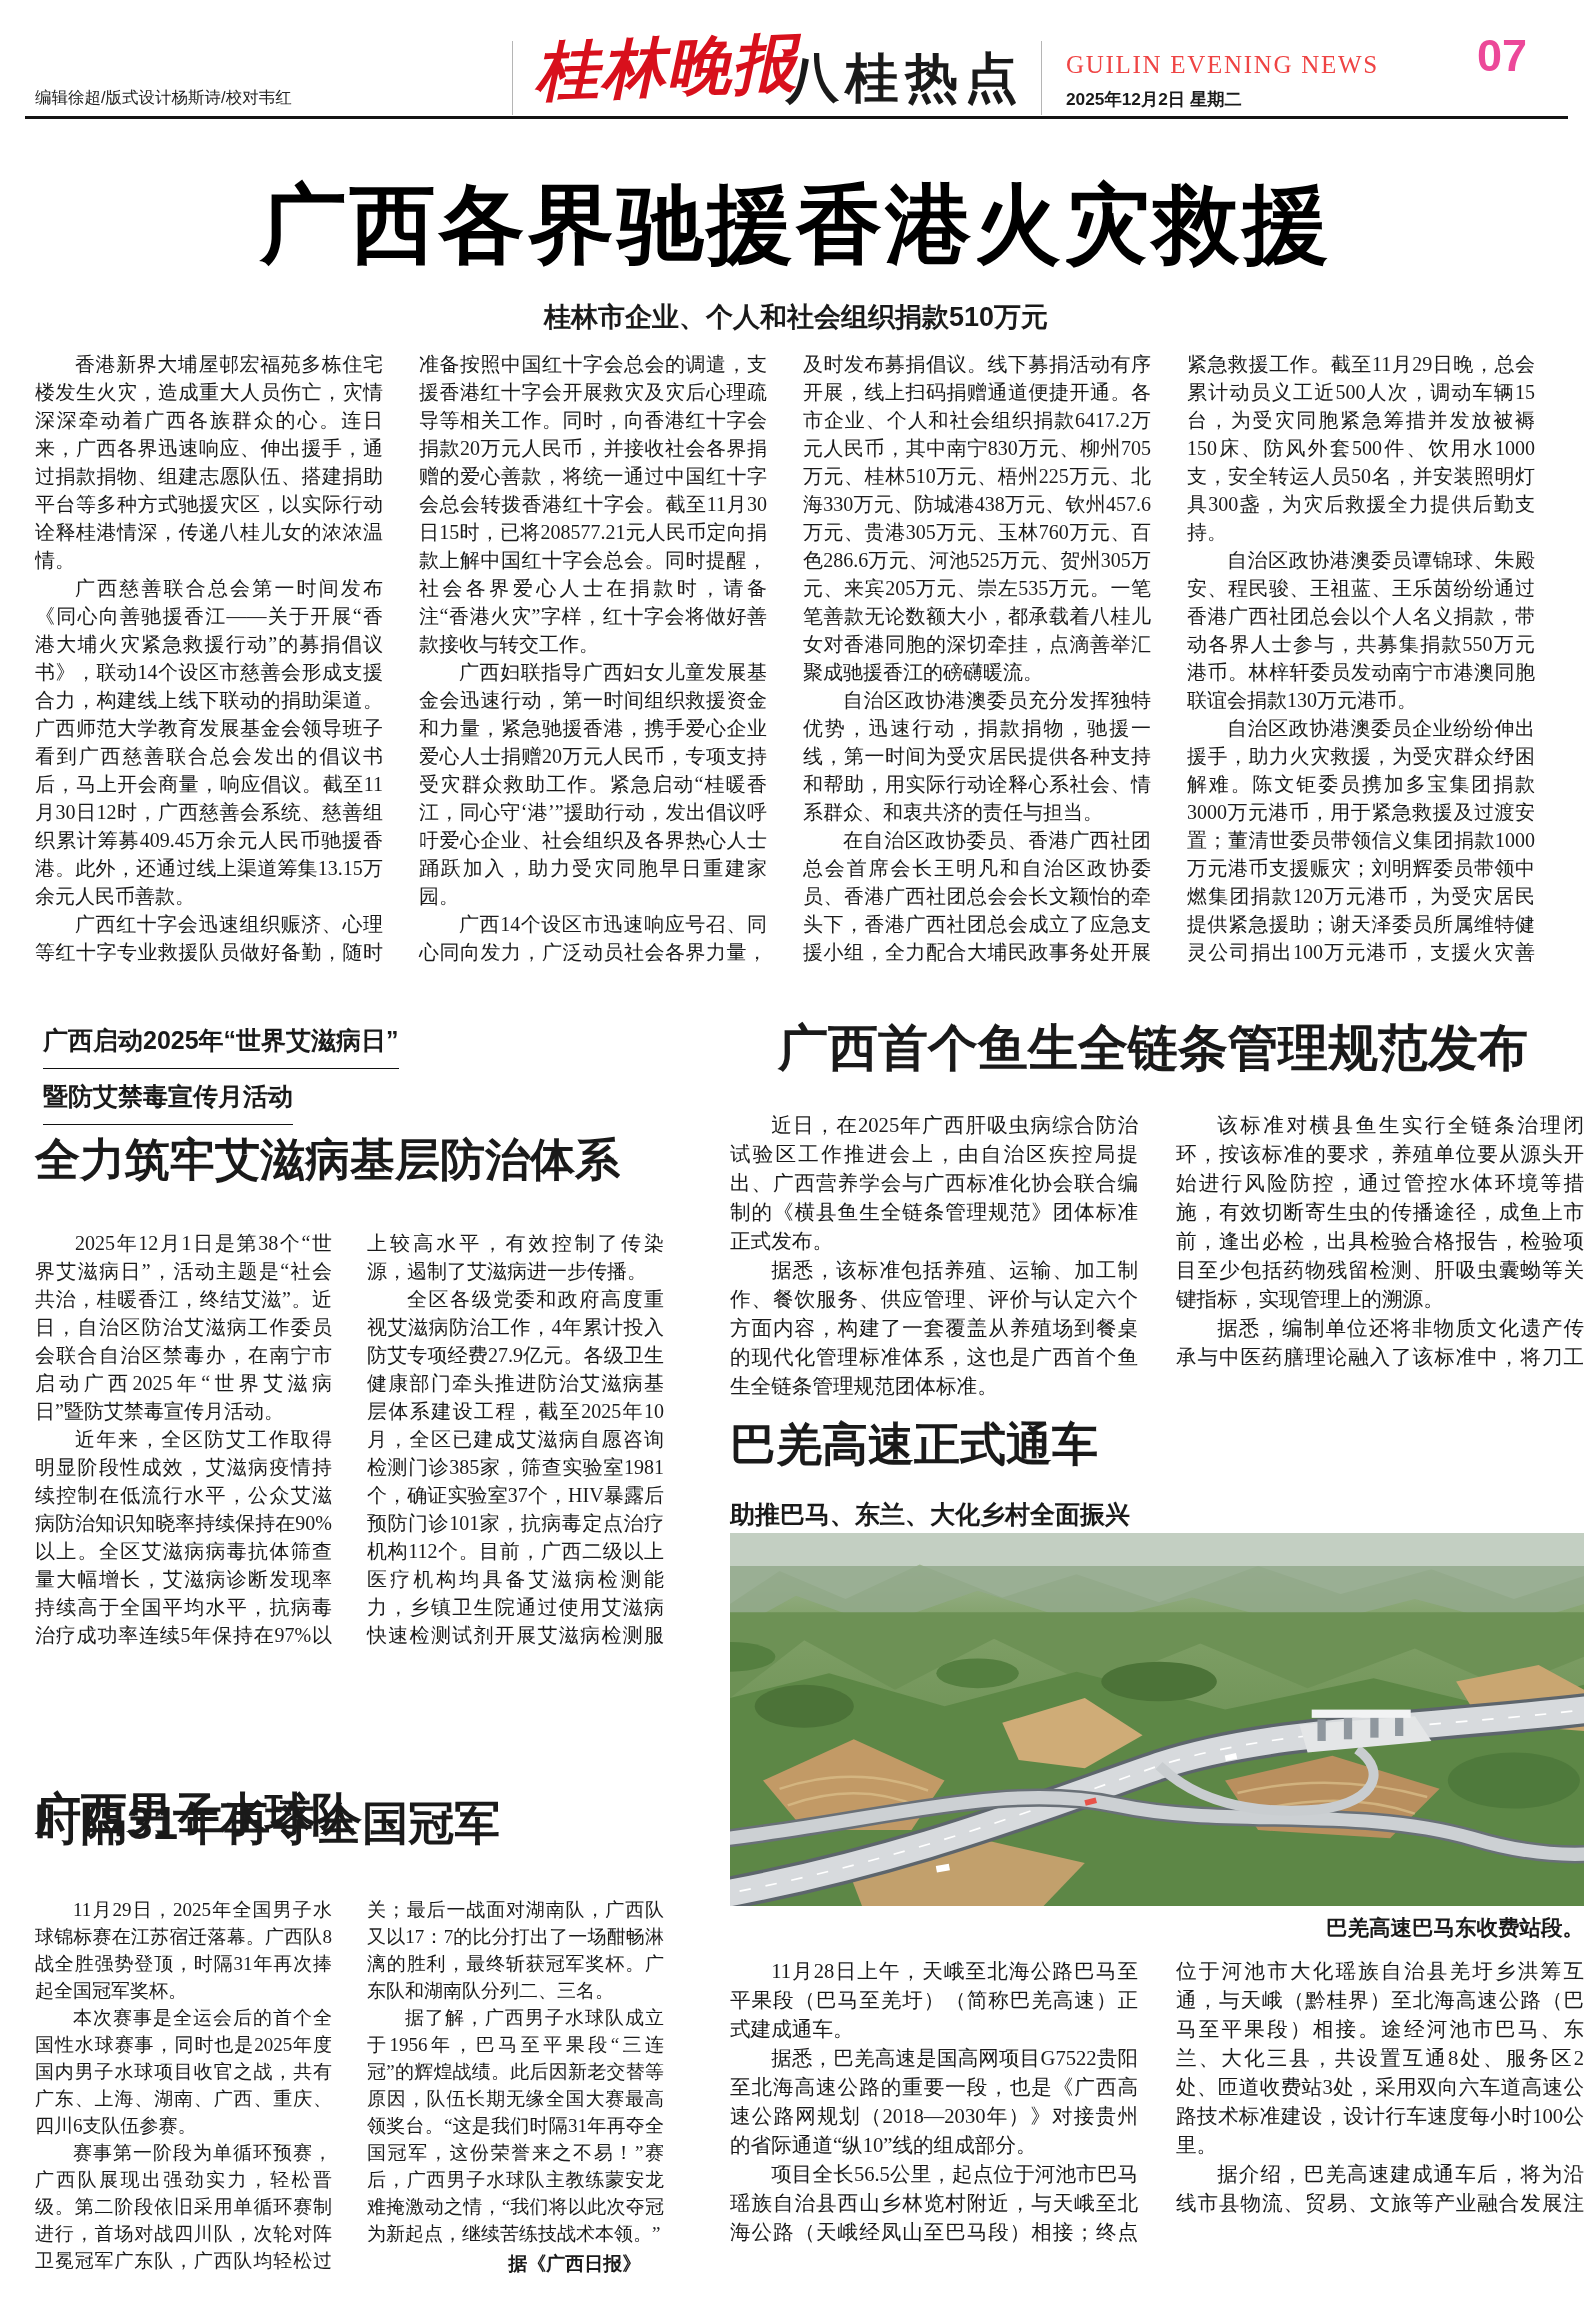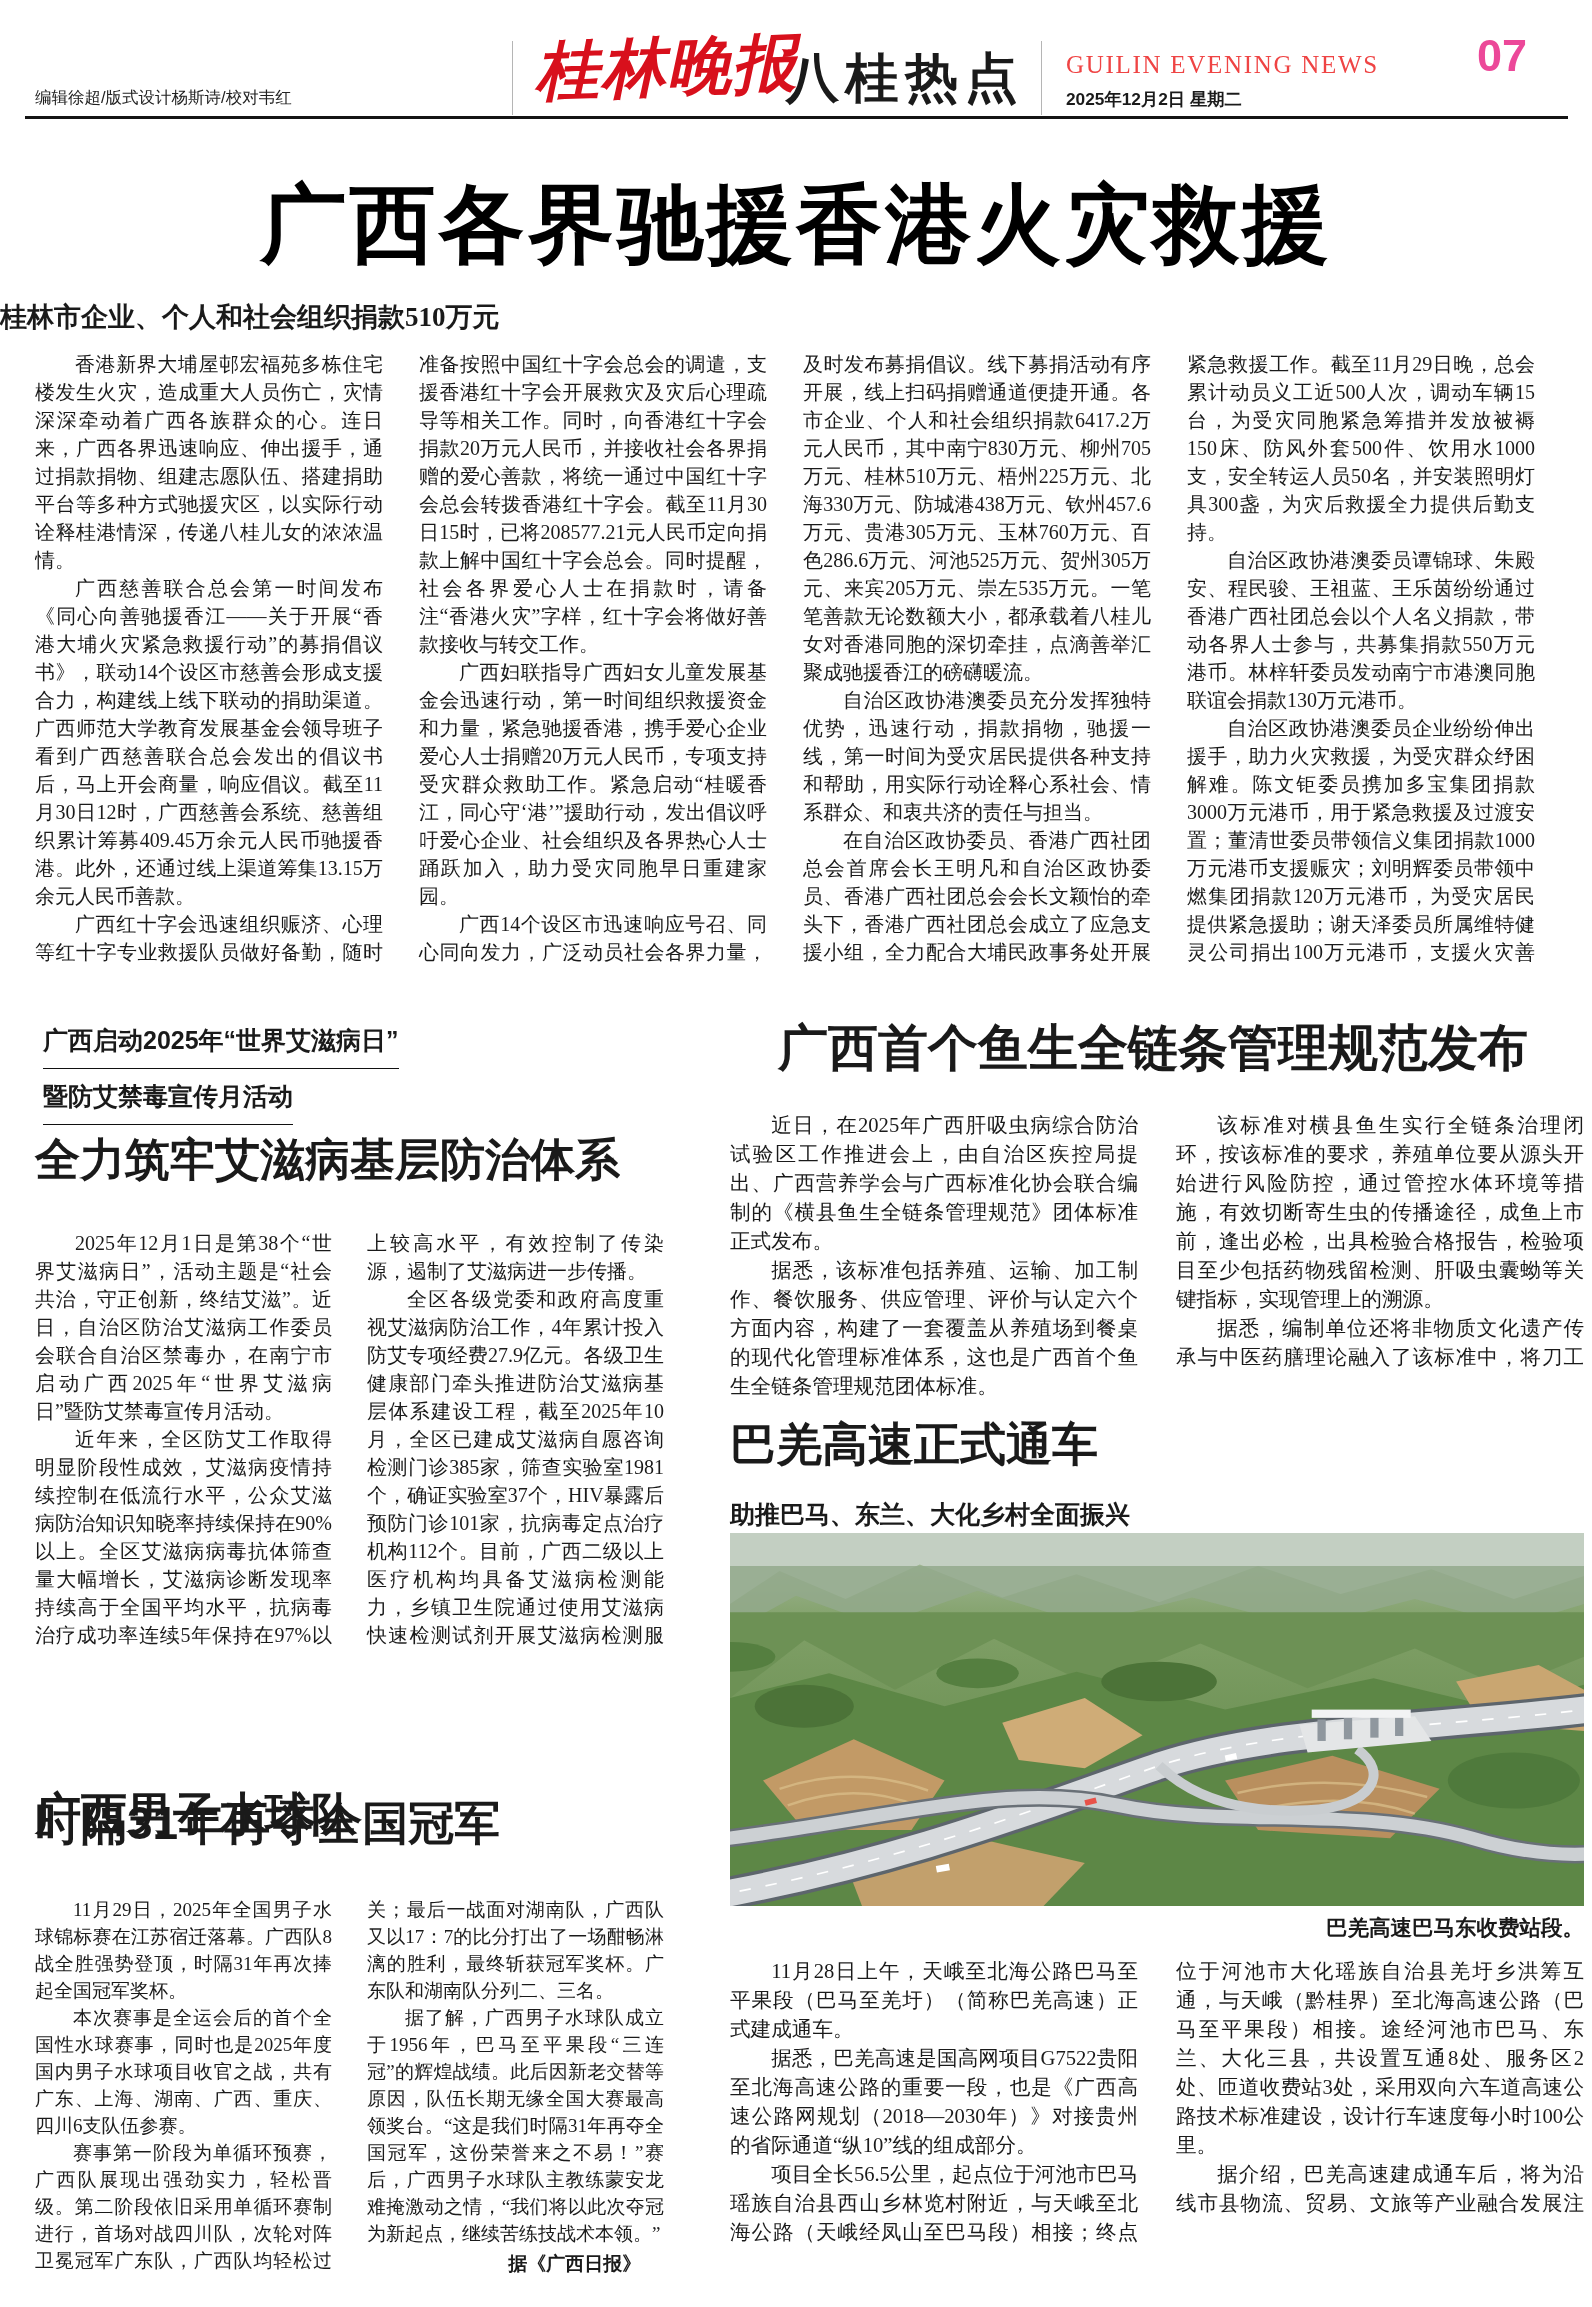--- a/index.html
+++ b/index.html
@@ -22,22 +22,22 @@
     letter-spacing:1.7px;font-family:"Liberation Serif","DejaVu Serif",serif;}
   .date-line{position:absolute;left:1066px;top:87px;font-size:17.3px;font-weight:bold;
     font-family:"Liberation Sans","DejaVu Sans",sans-serif;}
   .page-number{position:absolute;left:1477px;top:33px;font-size:45px;line-height:1;
     color:#ec4899;font-weight:900;font-family:"Liberation Sans","DejaVu Sans",sans-serif;}
   .header-rule{position:absolute;left:25px;top:116px;width:1543px;height:2.5px;background:#141414;}
   
   .headline{position:absolute;left:0;top:175px;width:1592px;text-align:center;
     font-size:86px;line-height:1.15;font-weight:900;letter-spacing:3.3px;color:#000;
     font-family:"Liberation Sans","DejaVu Sans",sans-serif;}
-  .subhead{position:absolute;left:0;top:299px;width:1592px;
-    font-size:27px;font-weight:700;font-family:Liberation Serif, serif;}
+  .subhead{position:absolute;left:0;top:299px;width:1592px;text-align:center;
+    font-size:27px;font-weight:700;font-family:Liberation Sans, sans-serif;}
   .art-body{text-align:justify;overflow:hidden;}
   .art-body p{margin:0;text-indent:2em;}
   .art-body .byline{text-indent:0;text-align:right;font-weight:bold;padding-right:1.2em;margin-top:3.3px;}
   .lead-body{position:absolute;left:35px;top:350px;width:1500px;height:629px;
     column-count:4;column-gap:36px;font-size:20px;line-height:28px;}
   
   .kicker{position:absolute;left:35px;font-size:25px;font-weight:700;line-height:1;
     font-family:"Liberation Sans","DejaVu Sans",sans-serif;}
   .kicker span{display:inline-block;border-bottom:1.7px solid #111;padding-bottom:15px;margin-left:8px;}
   .kicker.k1{top:1028px;} .kicker.k2{top:1084px;}
@@ -94,21 +94,21 @@
     <p>在自治区政协委员、香港广西社团总会首席会长王明凡和自治区政协委员、香港广西社团总会会长文颖怡的牵头下，香港广西社团总会成立了应急支援小组，全力配合大埔民政事务处开展紧急救援工作。截至11月29日晚，总会累计动员义工近500人次，调动车辆15台，为受灾同胞紧急筹措并发放被褥150床、防风外套500件、饮用水1000支，安全转运人员50名，并安装照明灯具300盏，为灾后救援全力提供后勤支持。</p>
     <p>自治区政协港澳委员谭锦球、朱殿安、程民骏、王祖蓝、王乐茵纷纷通过香港广西社团总会以个人名义捐款，带动各界人士参与，共募集捐款550万元港币。林梓轩委员发动南宁市港澳同胞联谊会捐款130万元港币。</p>
     <p>自治区政协港澳委员企业纷纷伸出援手，助力火灾救援，为受灾群众纾困解难。陈文钜委员携加多宝集团捐款3000万元港币，用于紧急救援及过渡安置；董清世委员带领信义集团捐款1000万元港币支援赈灾；刘明辉委员带领中燃集团捐款120万元港币，为受灾居民提供紧急援助；谢天泽委员所属维特健灵公司捐出100万元港币，支援火灾善后工作。广西协力扶助基金会通过多方渠道、紧急筹集捐款40万元人民币驰援香港大埔救灾重建。</p>
 
   </div>
 
   <div class="kicker k1"><span>广西启动2025年“世界艾滋病日”</span></div>
   <div class="kicker k2"><span>暨防艾禁毒宣传月活动</span></div>
   <div class="aids-title">全力筑牢艾滋病基层防治体系</div>
   <div class="aids-body art-body">
-    <p>2025年12月1日是第38个“世界艾滋病日”，活动主题是“社会共治，守正创新，终结艾滋”。近日，自治区防治艾滋病工作委员会联合自治区禁毒办，在南宁市启动广西2025年“世界艾滋病日”暨防艾禁毒宣传月活动。</p>
+    <p>2025年12月1日是第38个“世界艾滋病日”，活动主题是“社会共治，桂暖香江，终结艾滋”。近日，自治区防治艾滋病工作委员会联合自治区禁毒办，在南宁市启动广西2025年“世界艾滋病日”暨防艾禁毒宣传月活动。</p>
     <p>近年来，全区防艾工作取得明显阶段性成效，艾滋病疫情持续控制在低流行水平，公众艾滋病防治知识知晓率持续保持在90%以上。全区艾滋病病毒抗体筛查量大幅增长，艾滋病诊断发现率持续高于全国平均水平，抗病毒治疗成功率连续5年保持在97%以上较高水平，有效控制了传染源，遏制了艾滋病进一步传播。</p>
     <p>全区各级党委和政府高度重视艾滋病防治工作，4年累计投入防艾专项经费27.9亿元。各级卫生健康部门牵头推进防治艾滋病基层体系建设工程，截至2025年10月，全区已建成艾滋病自愿咨询检测门诊385家，筛查实验室1981个，确证实验室37个，HIV暴露后预防门诊101家，抗病毒定点治疗机构112个。目前，广西二级以上医疗机构均具备艾滋病检测能力，乡镇卫生院通过使用艾滋病快速检测试剂开展艾滋病检测服务，实现了“筛查不出乡、治疗不出县”。</p>
 
   </div>
 
   <div class="wp-title1">广西男子水球队</div>
   <div class="wp-title2">时隔31年再夺全国冠军</div>
   <div class="wp-body art-body">
     <p>11月29日，2025年全国男子水球锦标赛在江苏宿迁落幕。广西队8战全胜强势登顶，时隔31年再次捧起全国冠军奖杯。</p>
     <p>本次赛事是全运会后的首个全国性水球赛事，同时也是2025年度国内男子水球项目收官之战，共有广东、上海、湖南、广西、重庆、四川6支队伍参赛。</p>

